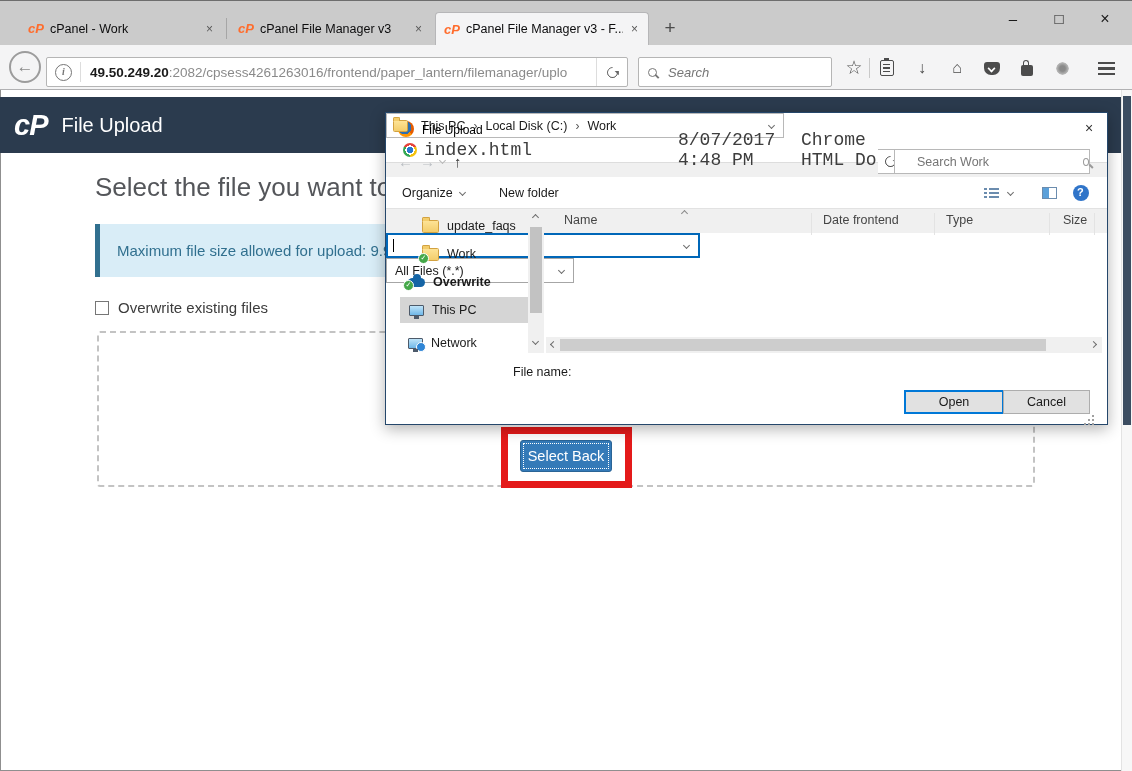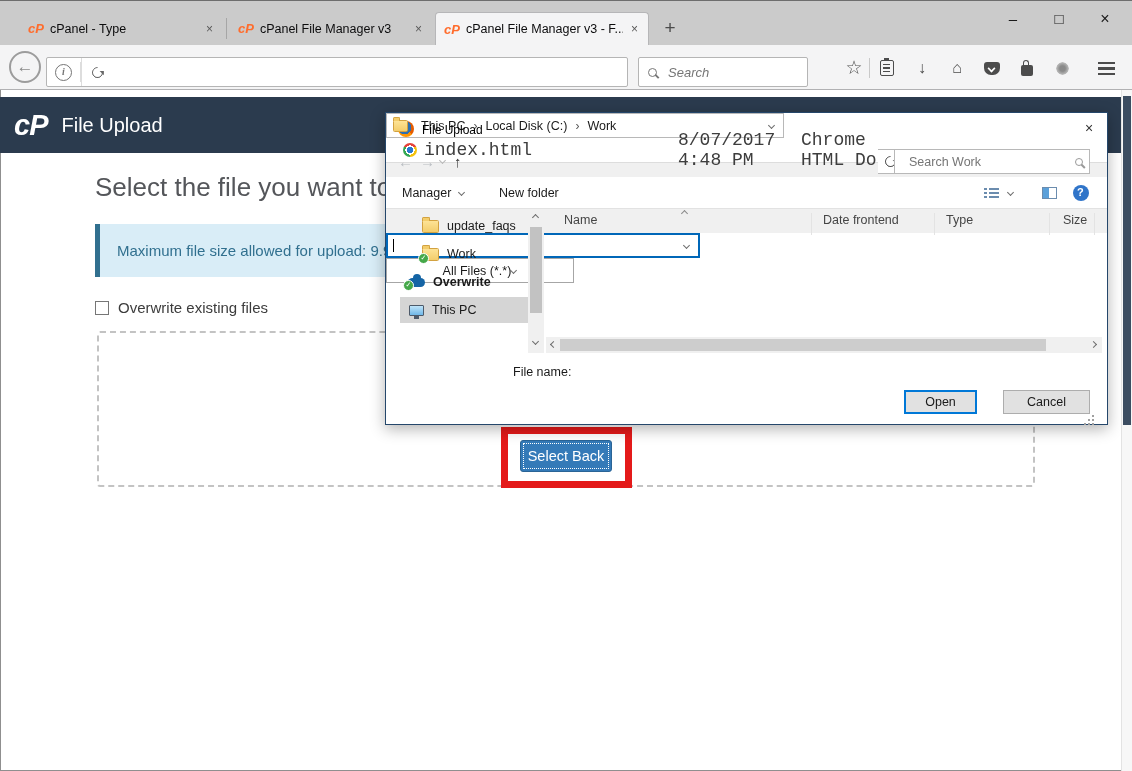--- a/index.html
+++ b/index.html
@@ -21,21 +21,21 @@
     font-size:17px;line-height:27px;text-align:center;}
   .urlbar{left:46px;top:57px;width:582px;height:30px;background:#fff;border:1px solid #b5b5b5;border-radius:2px;box-sizing:border-box;display:flex;align-items:center;}
   .infoc{width:15px;height:15px;border:1.4px solid #757575;border-radius:50%;color:#757575;text-align:center;
     font:italic bold 10px/14px "Liberation Serif",serif;margin:0 8px 0 8px;flex:none;}
   .urlsep{width:1px;height:20px;background:#ddd;flex:none;}
   .urltxt{font-size:13.5px;color:#8a8a8a;white-space:nowrap;overflow:hidden;margin-left:9px;flex:1;}
   .urltxt b{color:#1a1a1a;font-weight:bold;}
   .reloadwrap{flex:none;width:30px;height:28px;border-left:1px solid #ddd;display:flex;align-items:center;justify-content:center;}
   .reload{width:9px;height:9px;border:1.8px solid #666;border-radius:50%;border-top-color:transparent;transform:rotate(45deg);position:relative;}
   .reload::after{content:"";position:absolute;top:-4.5px;right:-2px;border:3.5px solid transparent;border-bottom-color:#666;}
-  .searchbar{left:638px;top:57px;width:170px;height:30px;background:#fff;border:1px solid #b5b5b5;border-radius:2px;box-sizing:border-box;display:flex;align-items:center;}
+  .searchbar{left:638px;top:57px;width:194px;height:30px;background:#fff;border:1px solid #b5b5b5;border-radius:2px;box-sizing:border-box;display:flex;align-items:center;}
   .mag{width:7px;height:7px;border:1.6px solid #777;border-radius:50%;position:relative;flex:none;}
   .mag::after{content:"";position:absolute;width:1.6px;height:5px;background:#777;left:6.5px;top:5.5px;transform:rotate(-45deg);}
   .searchbar input,.dsearch input{border:none;outline:none;background:transparent;font-family:"Liberation Sans",sans-serif;}
   .searchbar input{font-size:13px;font-style:italic;color:#555;width:140px;margin-left:9px;}
   .tbico{top:58px;height:20px;display:flex;align-items:center;justify-content:center;width:26px;color:#4c4c4c;}
   .star{font-size:19px;line-height:20px;}
   .glyph17{font-size:16px;font-weight:bold;line-height:20px;}
   .clip{width:12px;height:14px;border:1.7px solid #4c4c4c;border-radius:2px;position:relative;}
   .clip::before{content:"";position:absolute;left:2.5px;top:-3.2px;width:5px;height:2.2px;background:#4c4c4c;}
   .clip::after{content:"";position:absolute;left:1.5px;top:3px;width:7px;height:8px;background:repeating-linear-gradient(#4c4c4c 0 1.4px,transparent 1.4px 3.4px);}
@@ -84,21 +84,21 @@
   .dtitle{font-size:12px;color:#000;}
   .dx{font-size:14px;color:#333;}
   .navglyph{font-size:15px;color:#b9bdc2;}
   .crumbbar{left:92px;top:36px;width:398px;height:25px;border:1px solid #b8b8b8;background:#fff;box-sizing:border-box;display:flex;align-items:center;}
   .crumbseg{padding:0 7px;white-space:nowrap;}
   .crumbsep{color:#555;font-size:12px;padding:0 1px;}
   .minifolder{width:13px;height:10px;background:linear-gradient(#fde396,#f3cd6b);border:1px solid #d3a240;border-radius:1.5px;position:relative;margin-left:6px;flex:none;}
   .minifolder::before{content:"";position:absolute;left:-1px;top:-3.5px;width:5px;height:2.5px;background:#f3cd6b;border:1px solid #d3a240;border-bottom:none;border-radius:1.5px 1.5px 0 0;}
   .refbtn{left:492px;top:36px;width:26px;height:25px;border:1px solid #b8b8b8;border-left:none;background:#fff;box-sizing:border-box;display:flex;align-items:center;justify-content:center;}
   .dsearch{left:508px;top:36px;width:196px;height:25px;border:1px solid #b8b8b8;background:#fff;box-sizing:border-box;display:flex;align-items:center;}
-  .dsearch input{font-size:12.5px;color:#0f766e;width:150px;margin-left:12px;}
+  .dsearch input{font-size:12.5px;color:#0f766e;width:150px;margin-left:20px;}
   .dmag{width:6px;height:6px;border:1.5px solid #9a9a9a;border-radius:50%;position:relative;margin-left:14px;}
   .dmag::after{content:"";position:absolute;width:1.5px;height:4.5px;background:#9a9a9a;left:6px;top:5px;transform:rotate(-45deg);}
   .dtoolbar{left:0;top:64px;width:721px;height:32px;border-bottom:1px solid #e2e2e2;box-sizing:border-box;background:#fff;}
   .lvic{position:relative;width:15px;height:12px;}
   .lvic::before{content:"";position:absolute;left:0;top:1px;width:3px;height:10px;background:repeating-linear-gradient(#6b8cae 0 2px,transparent 2px 4px);}
   .lvic::after{content:"";position:absolute;left:5px;top:1px;width:10px;height:10px;background:repeating-linear-gradient(#6b8cae 0 2px,transparent 2px 4px);}
   .pane{width:15px;height:12px;border:1px solid #6b8cae;background:linear-gradient(90deg,#5ba0d9 0 6px,#fff 6px);box-sizing:border-box;}
   .helpc{width:16px;height:16px;border-radius:50%;background:#2f74c9;color:#fff;font-size:11px;font-weight:bold;text-align:center;line-height:16px;}
   .sbitem{left:0;height:26px;display:flex;align-items:center;font-size:12.5px;color:#1a1a1a;}
   .sbsel{left:14px;width:128px;background:#d5d5d5;}
@@ -115,62 +115,63 @@
   .colsep{top:100px;width:1px;height:22px;background:#e3e3e3;}
   .chrome{width:14px;height:14px;border-radius:50%;flex:none;
     background:radial-gradient(circle,#2979d0 0 3px,#fff 3px 4.6px,rgba(0,0,0,0) 4.6px),
     conic-gradient(from -60deg,#e5423a 0 120deg,#f4c20d 120deg 240deg,#34a853 240deg 360deg);}
   .frow{left:160px;top:128px;width:540px;height:24px;display:flex;align-items:center;font-size:18px;color:#3d3d3d;font-family:Liberation Mono, monospace;}
   .scrtrack{background:#f0f0f0;}
   .scrthumb{background:#cdcdcd;}
   .dbottom{left:0;top:240px;width:721px;height:71px;background:#f0f0f0;border-top:1px solid #ddd;box-sizing:border-box;}
   .fninput{left:191px;top:247px;width:314px;height:25px;background:#fff;border:2px solid #0067b8;box-sizing:border-box;display:flex;align-items:center;}
   .caret{width:1px;height:13px;background:#000;margin-left:5px;}
-  .ftsel{left:517px;top:247px;width:188px;height:25px;background:#fff;border:1px solid #a6a6a6;box-sizing:border-box;display:flex;align-items:center;justify-content:center;}
+  .ftsel{left:517px;top:247px;width:188px;height:25px;background:#fff;border:1px solid #a6a6a6;box-sizing:border-box;display:flex;align-items:center;justify-content:space-between;}
   .winbtn2{top:277px;height:24px;font-size:12.5px;color:#1a1a1a;text-align:center;line-height:21px;box-sizing:border-box;background:#e1e1e1;}
   .grip{left:706px;top:302px;width:2px;height:2px;background:#a0a0a0;
     box-shadow:-4px 4px 0 #a0a0a0,0 4px 0 #a0a0a0,-8px 8px 0 #a0a0a0,-4px 8px 0 #a0a0a0,0 8px 0 #a0a0a0;}
 
   
   .pgsbtrack{left:1121px;top:90px;width:11px;height:681px;background:#f7f7f7;border-left:1px solid #e3e3e3;box-sizing:border-box;z-index:12;}
   .pgsbthumb{left:1123px;top:96px;width:8px;height:329px;background:#3c4d61;z-index:13;}
 </style>
 </head>
 <body>
 
 <div class="screen">
 
   <div class="abs titlebar"></div>
   <div class="abs winbtn" style="left:998px;">–</div>
   <div class="abs winbtn" style="left:1044px;">□</div>
   <div class="abs winbtn" style="left:1090px;font-size:16px;">×</div>
 
   <div class="abs tab" style="left:20px;width:203px;">
     <span class="cpic">cP</span>
-    <span class="lbl">cPanel - Type</span>
+    <span class="lbl">cPanel - Work</span>
     <span class="x">×</span>
   </div>
   <div class="abs tabsep" style="left:226px;"></div>
   <div class="abs tab" style="left:230px;width:202px;">
     <span class="cpic">cP</span>
     <span class="lbl">cPanel File Manager v3</span>
     <span class="x">×</span>
   </div>
   <div class="abs tab activetab" style="left:435px;width:214px;">
     <span class="cpic">cP</span>
     <span class="lbl">cPanel File Manager v3 - F...</span>
     <span class="x">×</span>
   </div>
   <div class="abs" style="left:656px;top:14px;width:28px;height:28px;text-align:center;line-height:28px;font-size:19px;color:#4c4c4c;">+</div>
 
   <div class="abs navbar"></div>
   <div class="abs backc">←</div>
   <div class="abs urlbar">
     <span class="infoc">i</span>
     <span class="urlsep"></span>
+    <span class="urltxt"><b>49.50.249.20</b><span>:2082/cpsess4261263016/frontend/paper_lantern/filemanager/uplo</span></span>
     <span class="reloadwrap">
         <span class="reload"></span>
       </span>
   </div>
   <div class="abs searchbar">
     <span class="mag" style="margin-left:9px;"></span>
     <input placeholder="Search" style="">
   </div>
   <div class="abs tbico" style="left:841px;">
       <span class="star">☆</span>
@@ -237,21 +238,21 @@
     </div>
     <div class="abs refbtn">
         <span class="reload" style="border-color:#555;border-top-color:transparent;"></span>
       </div>
     <div class="abs dsearch">
       <input placeholder="Search Work" style="">
       <span class="dmag"></span>
     </div>
 
     <div class="abs dtoolbar"></div>
-    <span class="abs" style="left:16px;top:73px;"><span>Manager</span> <span class="chev cd sm grey" style="margin-left:4px;vertical-align:2px;"></span></span>
+    <span class="abs" style="left:16px;top:73px;"><span>Organize</span> <span class="chev cd sm grey" style="margin-left:4px;vertical-align:2px;"></span></span>
     <span class="abs" style="left:113px;top:73px;">New folder</span>
     <span class="abs lvic" style="left:598px;top:74px;"></span>
     <span class="abs chev cd sm grey" style="left:622px;top:77px;"></span>
     <span class="abs pane" style="left:656px;top:74px;"></span>
     <span class="abs helpc" style="left:687px;top:72px;"></span>
     <span class="abs" style="left:691px;top:73px;color:#fff;font-weight:bold;font-size:11px;">?</span>
 
     <div class="abs sbitem" style="top:100px;left:0;width:142px;">
       <span class="folder" style="margin-left:36px;margin-right:8px;"></span>
       <span>update_faqs</span>
@@ -264,20 +265,26 @@
     </div>
     <div class="abs sbitem" style="top:156px;left:0;width:142px;">
       <span class="cloud" style="margin-left:22px;margin-right:8px;">
           <span class="sync">✓</span>
         </span>
       <span style="font-weight:bold;">Overwrite</span>
     </div>
     <div class="abs sbitem sbsel" style="top:184px;">
       <span class="pc" style="margin-left:9px;margin-right:8px;"></span>
       <span>This PC</span>
+    </div>
+    <div class="abs sbitem" style="top:217px;left:0;width:142px;">
+      <span class="pc" style="margin-left:22px;margin-right:8px;">
+          <span class="netglobe"></span>
+        </span>
+      <span>Network</span>
     </div>
 
     <div class="abs scrtrack" style="left:142px;top:96px;width:16px;height:144px;"></div>
     <span class="abs chev cu sm grey" style="left:147px;top:102px;"></span>
     <div class="abs" style="left:144px;top:114px;width:12px;height:86px;background:#c2c2c2;"></div>
     <span class="abs chev cd sm grey" style="left:147px;top:226px;"></span>
 
     <span class="abs chev cu sm" style="left:296px;top:98px;border-color:#8a8a8a;"></span>
     <span class="abs colhdr" style="left:178px;">Name</span>
     <div class="abs colsep" style="left:425px;"></div>
@@ -305,20 +312,20 @@
     <span class="abs" style="left:127px;top:252px;">File name:</span>
     <div class="fninput">
       <span class="caret"></span>
       <span style="flex:1;"></span>
       <span class="chev cd sm grey" style="margin-right:9px;"></span>
     </div>
     <div class="ftsel">
       <span style="margin-left:8px;">All Files (*.*)</span>
       <span class="chev cd sm grey" style="margin-right:9px;"></span>
     </div>
-    <div class="abs winbtn2" style="left:518px;width:73px;border:2px solid #0078d7;">Open</div>
+    <div class="abs winbtn2" style="left:518px;width:100px;border:2px solid #0078d7;">Open</div>
     <div class="abs winbtn2" style="left:617px;width:87px;border:1px solid #adadad;line-height:23px;">Cancel</div>
     <div class="abs grip"></div>
   </div>
 
   <div class="abs pgsbtrack"></div>
   <div class="abs pgsbthumb"></div>
 </div>
 
 </body></html>

